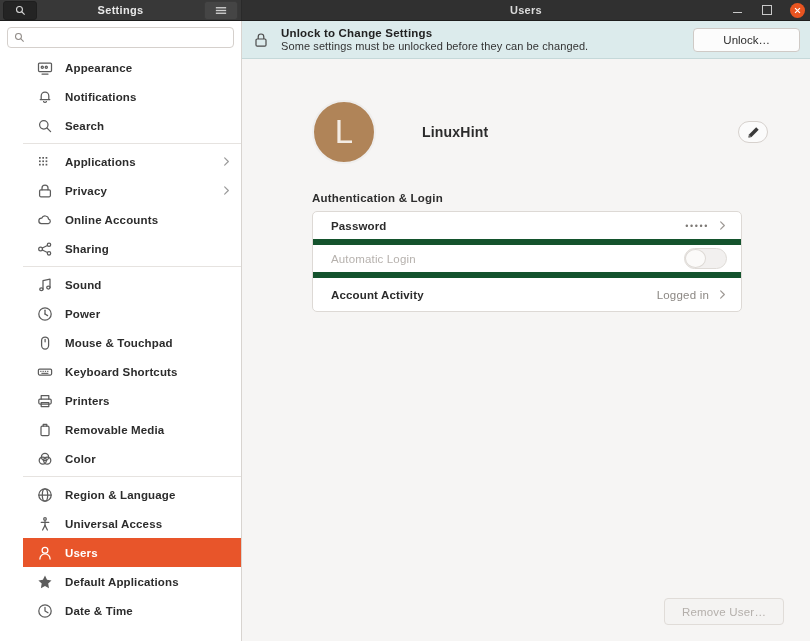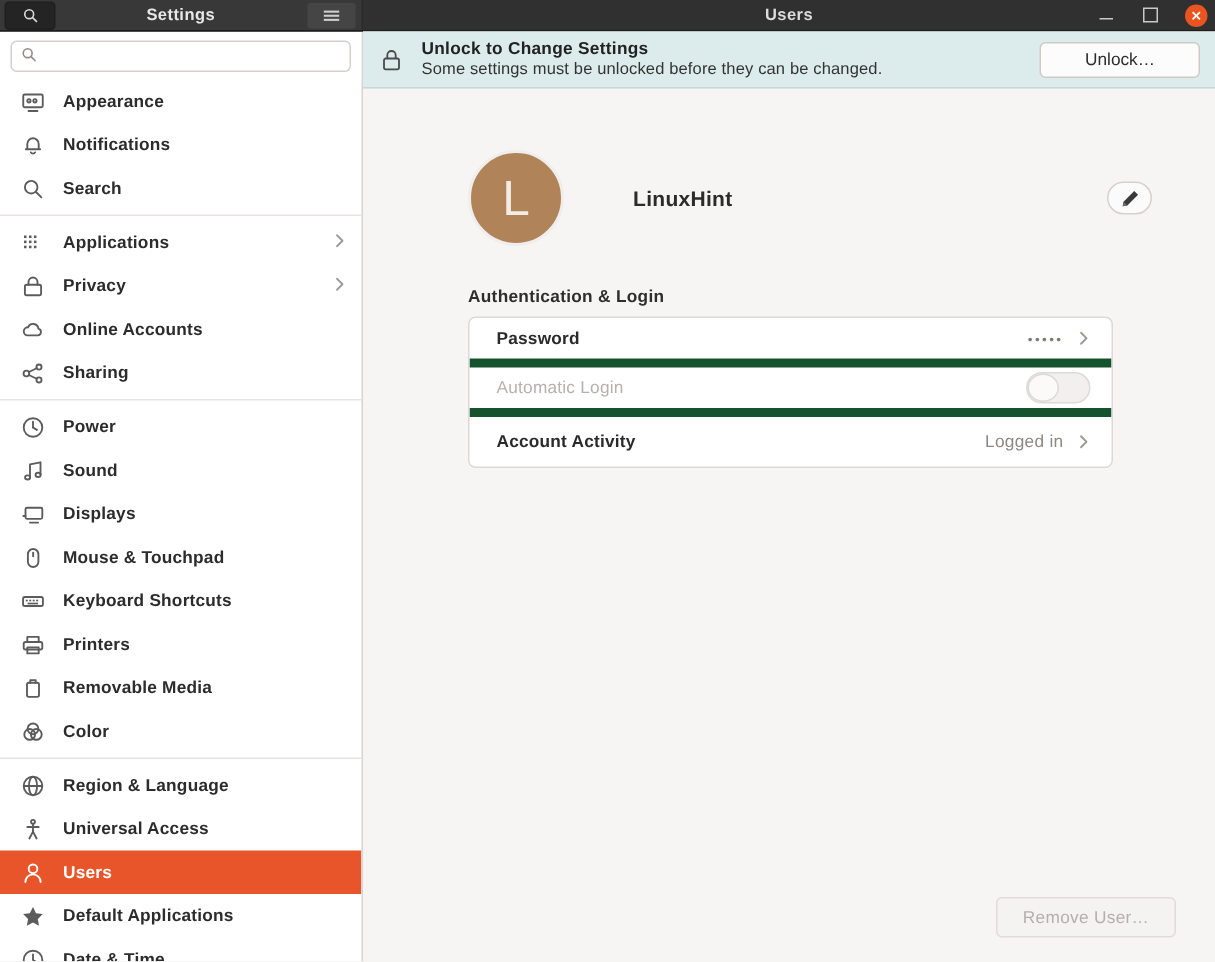--- a/index.html
+++ b/index.html
@@ -123,21 +123,21 @@
   }
   .search-box input {
     border: none; outline: none;
     flex: 1 1 auto;
     font-size: 11px;
     font-family: "Liberation Sans", sans-serif;
     color: #2e3436;
     background: transparent;
   }
 
-  .nav-list { flex: 1 1 auto; overflow: hidden; }
+  .nav-list { flex: 1 1 auto; overflow: hidden; margin-left: 23px; }
   .nav-item {
     height: 29px;
     display: flex;
     align-items: center;
     padding: 0 10px 0 13px;
     gap: 12px;
     cursor: pointer;
     color: #2c2c2c;
   }
   .nav-item .ico {
@@ -467,46 +467,36 @@
                 <line x1="5.3" y1="7" x2="10.4" y2="4.5" fill="none" stroke="currentColor" stroke-width="1.25" stroke-linecap="round" stroke-linejoin="round"></line>
                 <line x1="5.3" y1="9" x2="10.4" y2="11.5" fill="none" stroke="currentColor" stroke-width="1.25" stroke-linecap="round" stroke-linejoin="round"></line>
               </svg>
             </span>
             <span class="lbl">Sharing</span>
           </div>
           <div class="nav-sep"></div>
           <div class="nav-item">
             <span class="ico">
               <svg width="16" height="16" viewBox="0 0 16 16">
+                <path d="M6 12.2 V3.6 l7 -1.4 v8.2" fill="none" stroke="currentColor" stroke-width="1.25" stroke-linecap="round" stroke-linejoin="round"></path>
+                <ellipse cx="4.4" cy="12.3" rx="1.7" ry="1.4" fill="none" stroke="currentColor" stroke-width="1.25" stroke-linecap="round" stroke-linejoin="round"></ellipse>
+                <ellipse cx="11.4" cy="10.6" rx="1.7" ry="1.4" fill="none" stroke="currentColor" stroke-width="1.25" stroke-linecap="round" stroke-linejoin="round"></ellipse>
+              </svg>
+            </span>
+            <span class="lbl">Sound</span>
+          </div>
+          <div class="nav-item">
+            <span class="ico">
+              <svg width="16" height="16" viewBox="0 0 16 16">
                 <circle cx="8" cy="8" r="6.2" fill="none" stroke="currentColor" stroke-width="1.25" stroke-linecap="round" stroke-linejoin="round"></circle>
                 <line x1="8" y1="4.2" x2="8" y2="8" fill="none" stroke="currentColor" stroke-width="1.25" stroke-linecap="round" stroke-linejoin="round"></line>
                 <line x1="8" y1="8" x2="10.6" y2="9.6" fill="none" stroke="currentColor" stroke-width="1.25" stroke-linecap="round" stroke-linejoin="round"></line>
               </svg>
             </span>
             <span class="lbl">Power</span>
-          </div>
-          <div class="nav-item">
-            <span class="ico">
-              <svg width="16" height="16" viewBox="0 0 16 16">
-                <path d="M6 12.2 V3.6 l7 -1.4 v8.2" fill="none" stroke="currentColor" stroke-width="1.25" stroke-linecap="round" stroke-linejoin="round"></path>
-                <ellipse cx="4.4" cy="12.3" rx="1.7" ry="1.4" fill="none" stroke="currentColor" stroke-width="1.25" stroke-linecap="round" stroke-linejoin="round"></ellipse>
-                <ellipse cx="11.4" cy="10.6" rx="1.7" ry="1.4" fill="none" stroke="currentColor" stroke-width="1.25" stroke-linecap="round" stroke-linejoin="round"></ellipse>
-              </svg>
-            </span>
-            <span class="lbl">Sound</span>
-          </div>
-          <div class="nav-item">
-            <span class="ico">
-              <svg width="16" height="16" viewBox="0 0 16 16">
-                <rect x="3" y="3.5" width="11.2" height="7.4" rx="1" fill="none" stroke="currentColor" stroke-width="1.25" stroke-linecap="round" stroke-linejoin="round"></rect>
-                <path d="M3 9 H1.6" fill="none" stroke="currentColor" stroke-width="1.25" stroke-linecap="round" stroke-linejoin="round"></path>
-                <line x1="6" y1="13.4" x2="11.4" y2="13.4" fill="none" stroke="currentColor" stroke-width="1.25" stroke-linecap="round" stroke-linejoin="round"></line>
-              </svg>
-            </span>
-            <span class="lbl">Displays</span>
           </div>
           <div class="nav-item">
             <span class="ico">
               <svg width="16" height="16" viewBox="0 0 16 16">
                 <rect x="4.6" y="2" width="7" height="12" rx="3.5" fill="none" stroke="currentColor" stroke-width="1.25" stroke-linecap="round" stroke-linejoin="round"></rect>
                 <line x1="8.1" y1="4.4" x2="8.1" y2="6.8" fill="none" stroke="currentColor" stroke-width="1.25" stroke-linecap="round" stroke-linejoin="round"></line>
               </svg>
             </span>
             <span class="lbl">Mouse &amp; Touchpad</span>
           </div>

